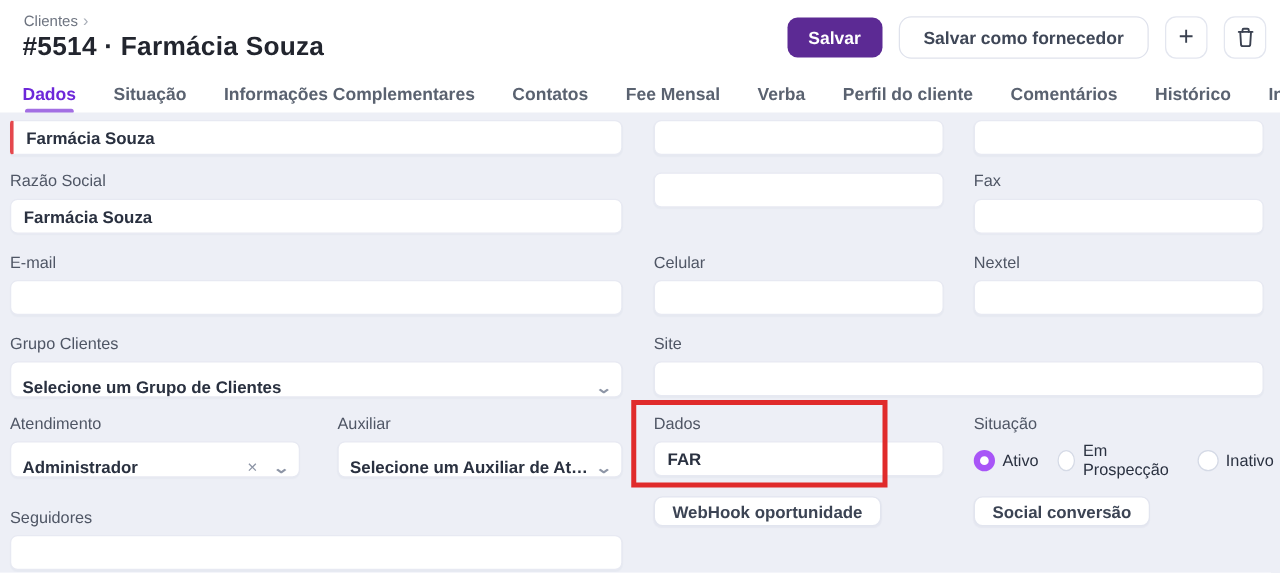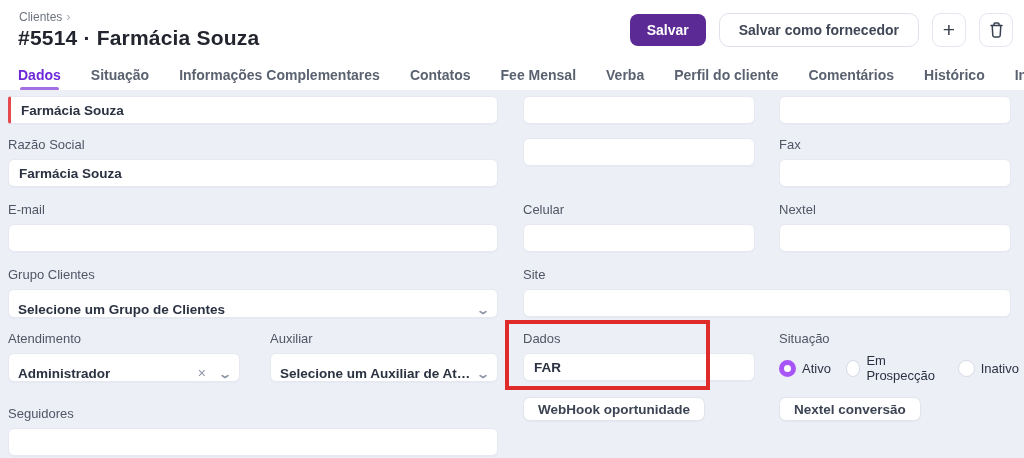--- a/index.html
+++ b/index.html
@@ -178,16 +178,16 @@
         <span class="radio-label">Inativo</span>
       </span>
     </div>
   </div>
 
   <div class="fld" style="left:8px; top:306px; width:490px;margin-top:11px;">
     <label>Seguidores</label>
     <input class="inp" value="" style="">
   </div>
   <div class="webhook-btn" style="left:523px; top:307px;">WebHook oportunidade</div>
-  <div class="webhook-btn" style="left:779px; top:307px;">Nextel conversão</div>
+  <div class="webhook-btn" style="left:779px; top:307px;">Social conversão</div>
 
   <div class="annotation-box"></div>
 </div>
 
 </body></html>

